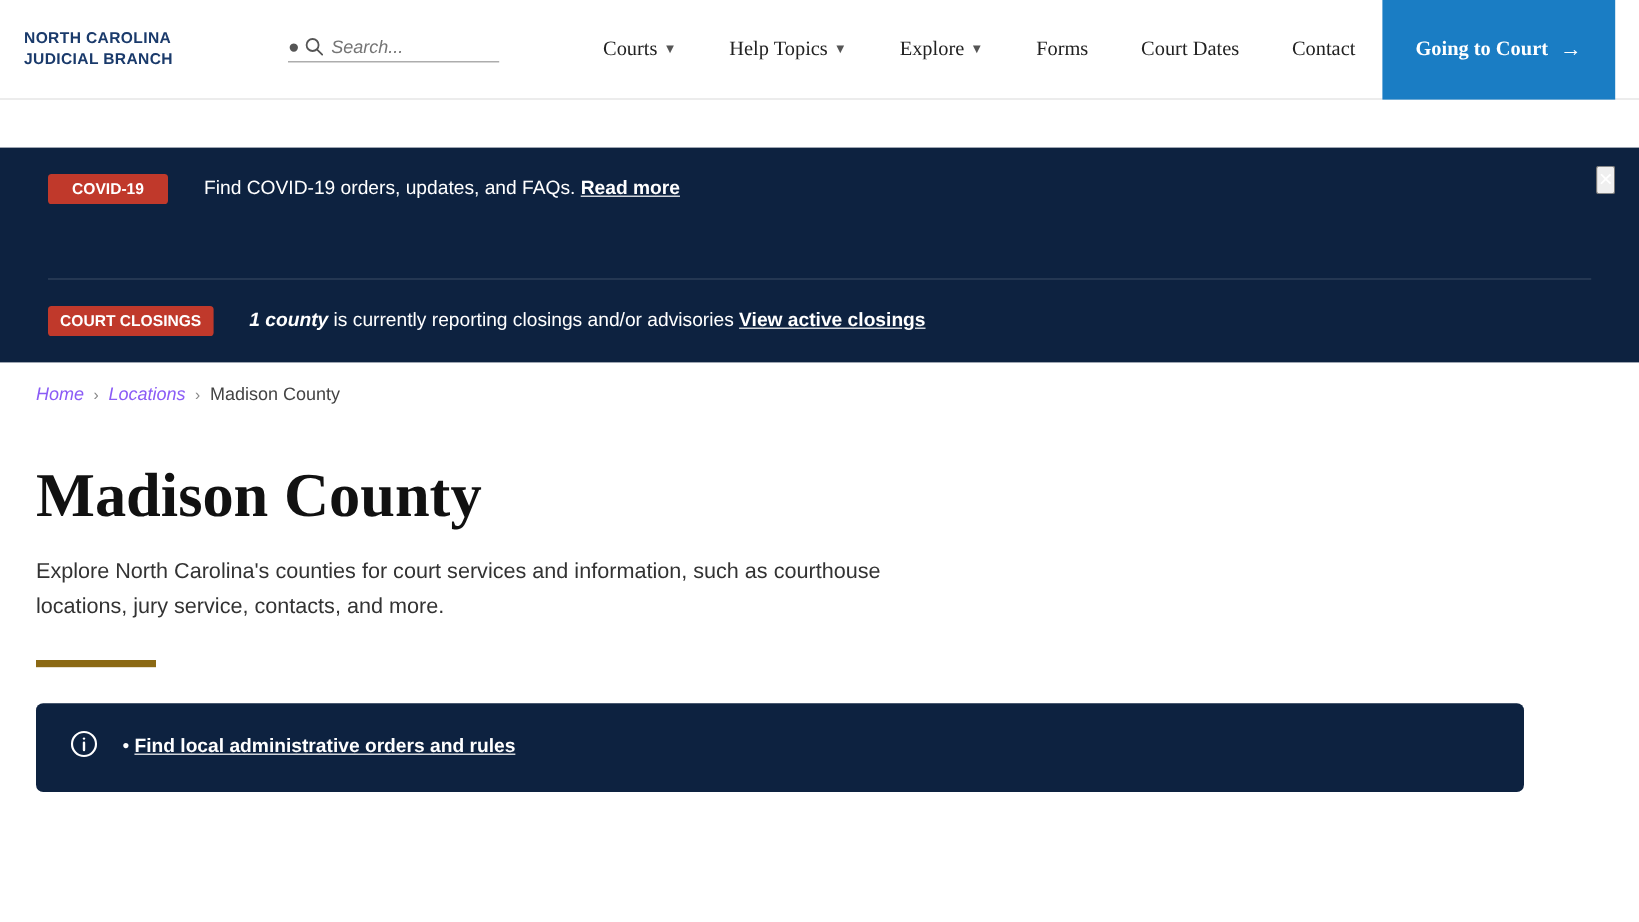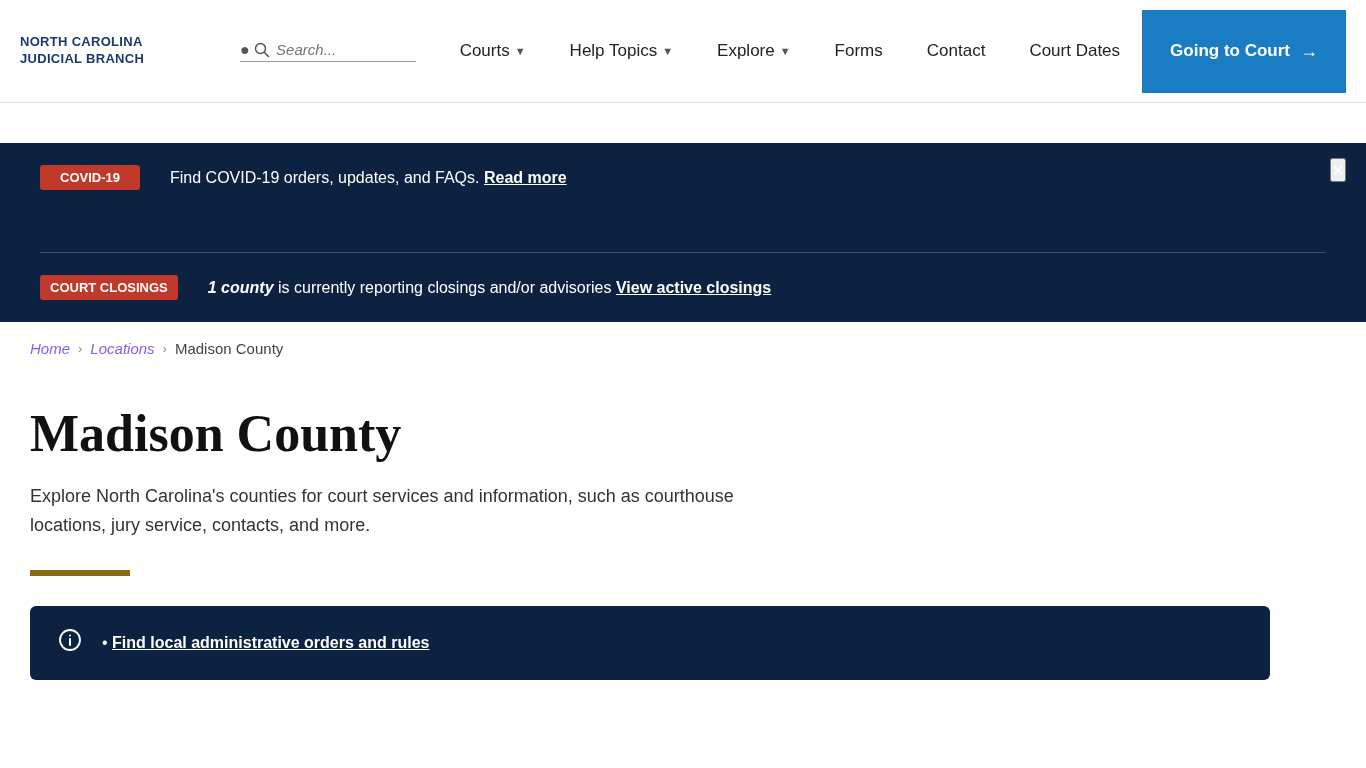--- a/index.html
+++ b/index.html
@@ -2,21 +2,21 @@
 <html><head>
   <meta charset="utf-8">
   <style>
     * { margin: 0; padding: 0; box-sizing: border-box; }
     body { font-family: Arial, sans-serif; background: #fff; width: 1366px; overflow-x: hidden; }
 
     
     .header {
       display: flex;
       align-items: center;
-      height: 103px;
+      height: 83px;
       background: #fff;
       border-bottom: 1px solid #e0e0e0;
       padding: 0 20px;
       position: relative;
     }
     .logo-area {
       display: flex;
       flex-direction: column;
       min-width: 210px;
     }
@@ -47,20 +47,21 @@
       color: #555;
       width: 140px;
       background: transparent;
       font-style: italic;
     }
     .nav {
       display: flex;
       align-items: flex-end;
       margin-left: auto;
       gap: 0;
+      font-family: Liberation Serif, serif;
     }
     .nav-item {
       display: flex;
       align-items: center;
       padding: 0 22px;
       font-size: 17px;
       color: #222;
       cursor: pointer;
       height: 83px;
       white-space: nowrap;
@@ -246,24 +247,24 @@
       <span class="chevron">▼</span>
     </div>
     <div class="nav-item">
       <span>Explore</span>
       <span class="chevron">▼</span>
     </div>
     <div class="nav-item">
       <span>Forms</span>
     </div>
     <div class="nav-item">
+      <span>Court Dates</span>
+    </div>
+    <div class="nav-item">
       <span>Contact</span>
-    </div>
-    <div class="nav-item">
-      <span>Court Dates</span>
     </div>
     <div class="going-to-court">
       <span>Going to Court</span>
       <span class="arrow">→</span>
     </div>
   </nav>
 </header>
 
 <div class="banner">
   <button class="banner-close">×</button>

